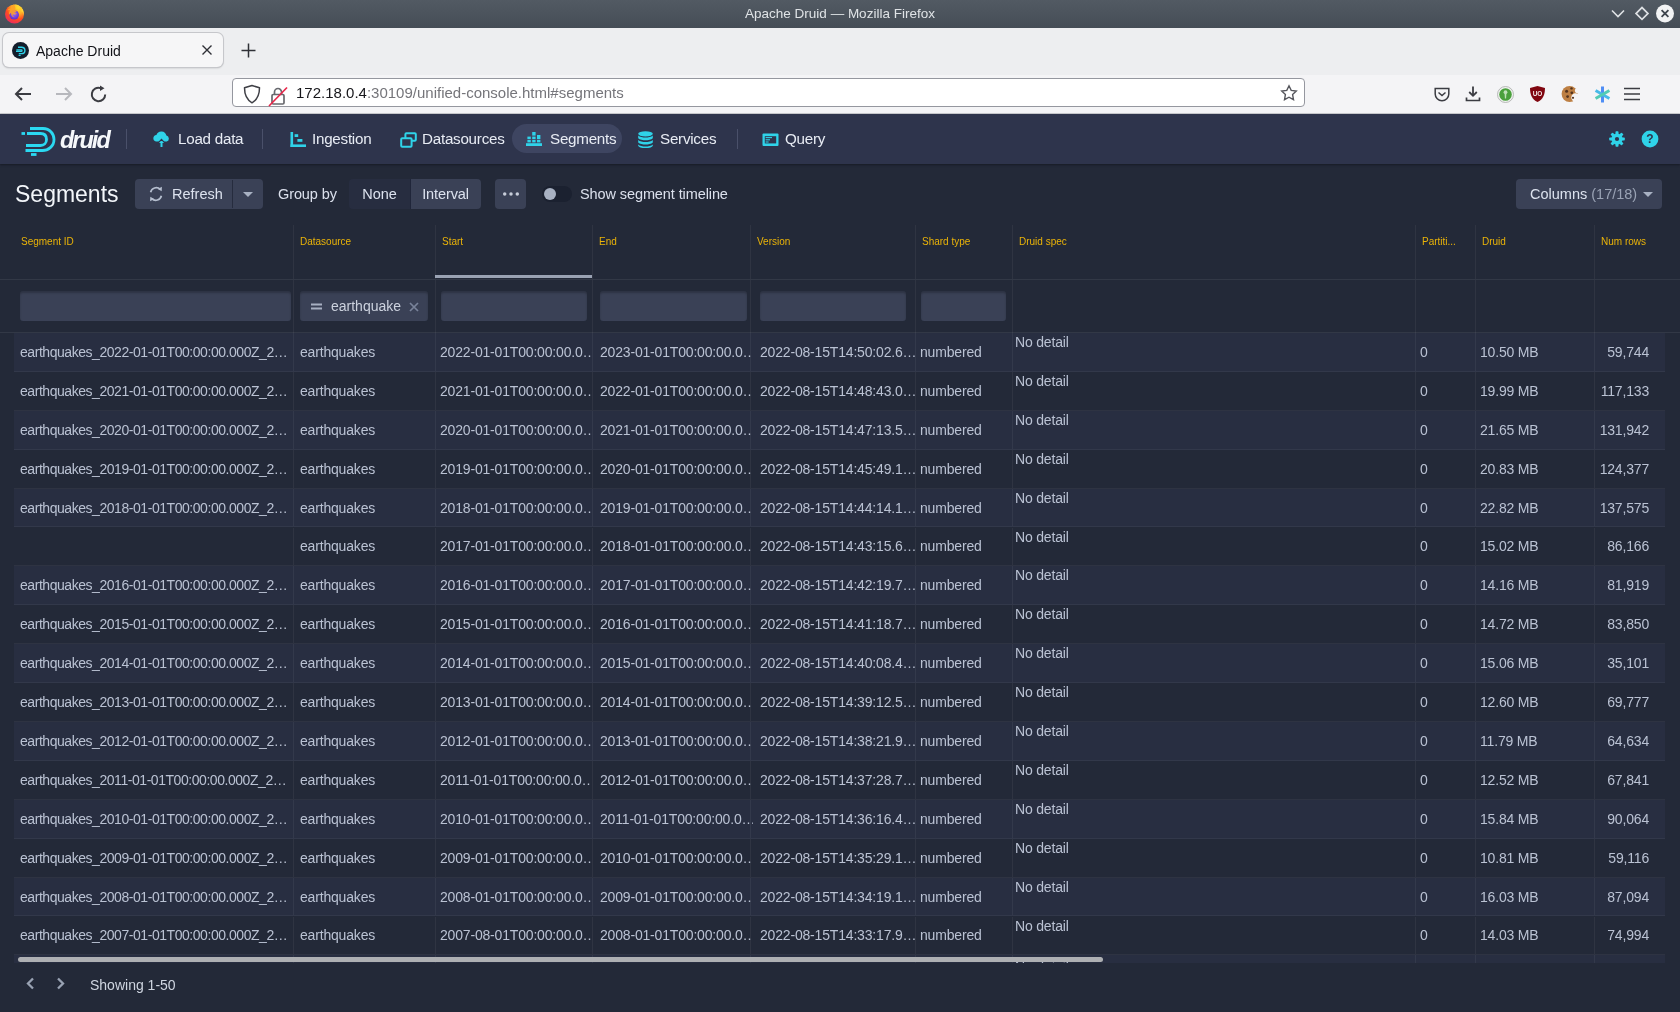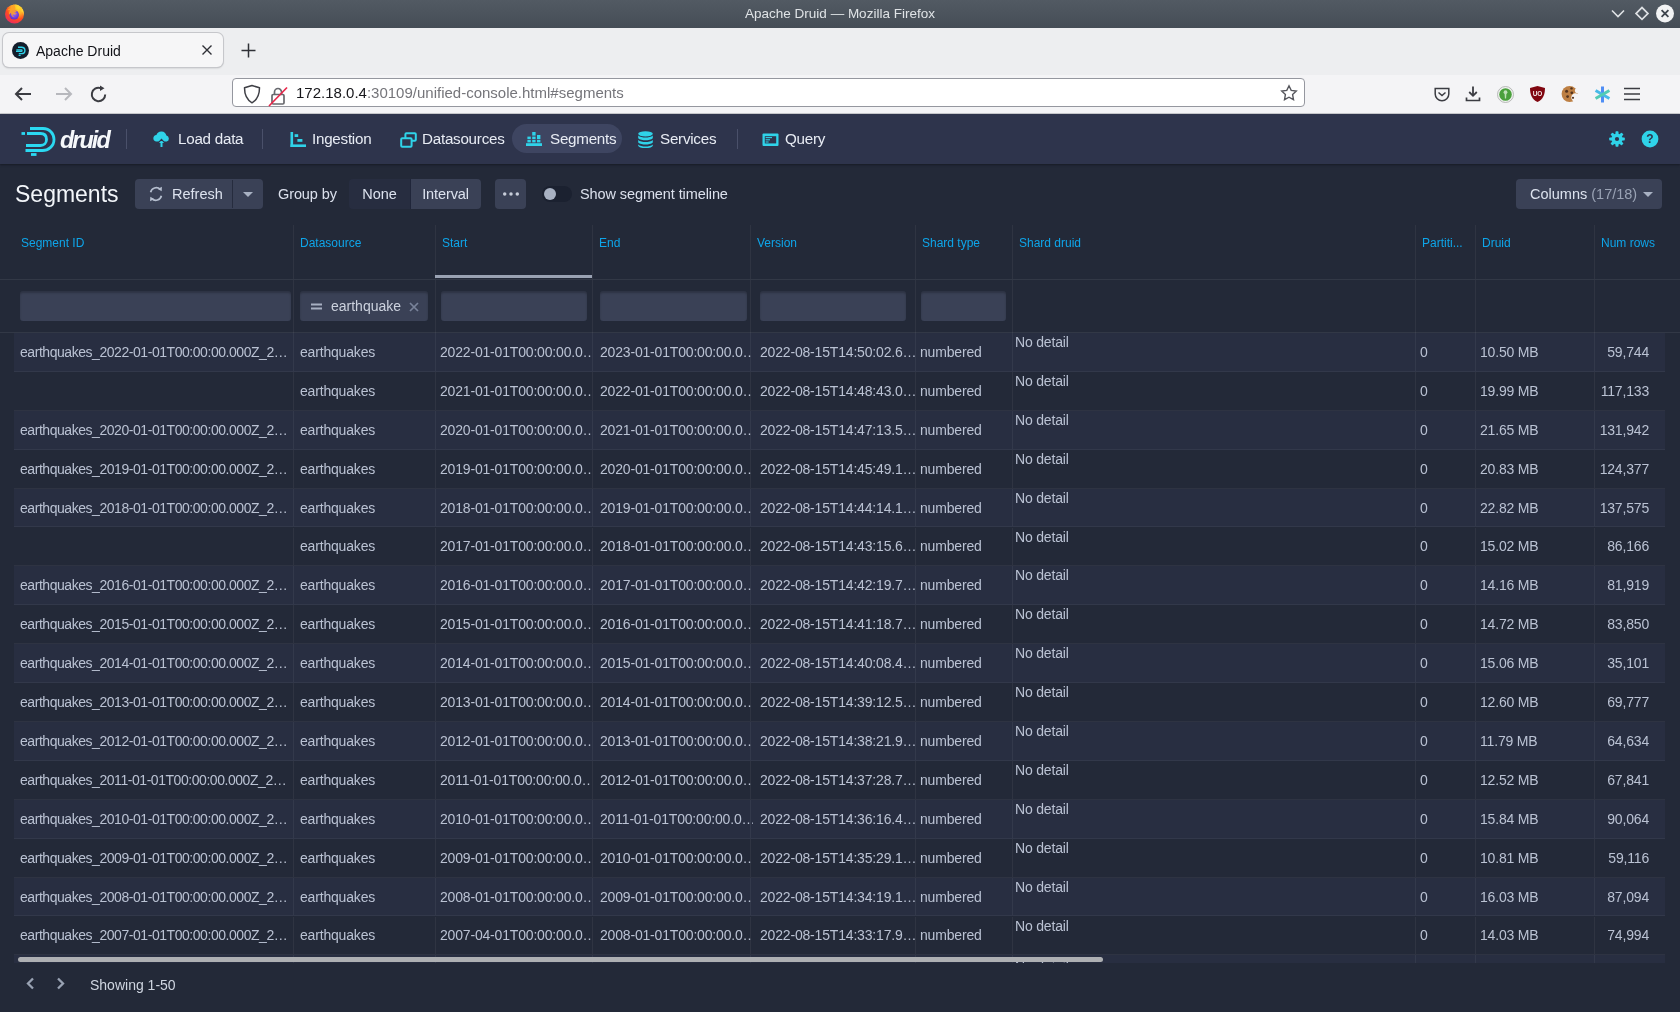--- a/index.html
+++ b/index.html
@@ -18,21 +18,21 @@
 #dnav{position:absolute;left:0;top:0;width:1680px;height:50px;background:#2e344c;box-shadow:0 1px 2px rgba(10,12,20,0.5);}
 .navtext{position:absolute;top:0;height:50px;line-height:50px;color:#e8ecf4;font-size:15.2px;letter-spacing:-0.25px;}
 .navdiv{position:absolute;top:15px;width:1px;height:20px;background:#4a506a;}
 #pill{position:absolute;left:512px;top:10px;width:110px;height:29px;background:#3e4561;border-radius:15px;}
 #dlogo{position:absolute;left:60px;top:13px;color:#f6f8fb;font-size:23.5px;font-style:italic;font-weight:bold;letter-spacing:-2px;}
 
 .btn{position:absolute;top:65px;height:30px;background:#3a4156;border-radius:4px;color:#dce2ee;font-size:14.5px;letter-spacing:-0.1px;}
 #title-seg{position:absolute;left:15px;top:67px;font-size:23px;color:#f3f6fa;}
 .hlabel{position:absolute;top:65px;height:30px;line-height:30px;color:#dbe0ec;font-size:14.5px;letter-spacing:-0.1px;}
 
-#thead .col{position:absolute;top:11px;font-size:12px;color:#0ea5e9;white-space:nowrap}
+#thead .col{position:absolute;top:11px;font-size:10px;color:#eab308;white-space:nowrap}
 .vline{position:absolute;top:0;width:1px;background:rgba(255,255,255,0.055);}
 .finput{position:absolute;top:11px;height:30px;background:#3a4156;border-radius:3px;box-shadow:inset 0 2px 2px rgba(0,0,0,0.22);}
 .row{position:absolute;left:14px;width:1651px;overflow:hidden;border-bottom:1px solid rgba(255,255,255,0.05)}
 .row.odd{background:#282e41;}
 .cell{position:absolute;top:0;height:100%;font-size:14px;color:#bac2d3;white-space:nowrap;overflow:hidden;display:flex;align-items:center;letter-spacing:-0.18px}
 .cell.topv{align-items:flex-start;padding-top:1px}
 </style></head>
 <body>
 <div id="titlebar">
 <svg class="abs" style="left:4px;top:3px" width="21" height="21" viewBox="0 0 21 21">
@@ -274,21 +274,21 @@
 <svg class="abs" style="left:1642px;top:77px" width="12" height="7" viewBox="0 0 12 7">
       <path d="M1 1 L6 6 L11 1 Z" fill="#a8b1c2"></path>
     </svg>
 <div id="thead" class="abs" style="left:0;top:111px;width:1680px;height:54px">
 <div class="col" style="left:21px">Segment ID</div>
 <div class="col" style="left:300px">Datasource</div>
 <div class="col" style="left:442px">Start</div>
 <div class="col" style="left:599px">End</div>
 <div class="col" style="left:757px">Version</div>
 <div class="col" style="left:922px">Shard type</div>
-<div class="col" style="left:1019px">Shard druid</div>
+<div class="col" style="left:1019px">Druid spec</div>
 <div class="col" style="left:1422px">Partiti...</div>
 <div class="col" style="left:1482px">Druid</div>
 <div class="col" style="left:1601px">Num rows</div>
 <div class="vline" style="left:293px;height:54px"></div>
 <div class="vline" style="left:435px;height:54px"></div>
 <div class="vline" style="left:592px;height:54px"></div>
 <div class="vline" style="left:750px;height:54px"></div>
 <div class="vline" style="left:915px;height:54px"></div>
 <div class="vline" style="left:1012px;height:54px"></div>
 <div class="vline" style="left:1415px;height:54px"></div>
@@ -335,20 +335,21 @@
 <div class="vline" style="left:421px;height:100%"></div>
 <div class="vline" style="left:578px;height:100%"></div>
 <div class="vline" style="left:736px;height:100%"></div>
 <div class="vline" style="left:901px;height:100%"></div>
 <div class="vline" style="left:998px;height:100%"></div>
 <div class="vline" style="left:1401px;height:100%"></div>
 <div class="vline" style="left:1461px;height:100%"></div>
 <div class="vline" style="left:1580px;height:100%"></div>
 </div>
 <div class="row" style="top:257.9px;height:38.9px">
+<div class="cell" style="left:6px;width:274px;letter-spacing:-0.45px">earthquakes_2021-01-01T00:00:00.000Z_2…</div>
 <div class="cell" style="left:286px;width:135px">earthquakes</div>
 <div class="cell" style="left:426px;width:152px">2021-01-01T00:00:00.0…</div>
 <div class="cell" style="left:586px;width:153px">2022-01-01T00:00:00.0…</div>
 <div class="cell" style="left:746px;width:156px">2022-08-15T14:48:43.0…</div>
 <div class="cell" style="left:906px;width:92px">numbered</div>
 <div class="cell topv" style="left:1001px;width:390px">No detail</div>
 <div class="cell" style="left:1406px;width:55px">0</div>
 <div class="cell" style="left:1466px;width:110px">19.99 MB</div>
 <div class="cell" style="left:1480px;width:155px;justify-content:flex-end">117,133</div>
 <div class="vline" style="left:279px;height:100%"></div>
@@ -629,21 +630,21 @@
 <div class="vline" style="left:736px;height:100%"></div>
 <div class="vline" style="left:901px;height:100%"></div>
 <div class="vline" style="left:998px;height:100%"></div>
 <div class="vline" style="left:1401px;height:100%"></div>
 <div class="vline" style="left:1461px;height:100%"></div>
 <div class="vline" style="left:1580px;height:100%"></div>
 </div>
 <div class="row" style="top:802.5px;height:38.9px">
 <div class="cell" style="left:6px;width:274px;letter-spacing:-0.45px">earthquakes_2007-01-01T00:00:00.000Z_2…</div>
 <div class="cell" style="left:286px;width:135px">earthquakes</div>
-<div class="cell" style="left:426px;width:152px">2007-04-01T00:00:00.0…</div>
+<div class="cell" style="left:426px;width:152px">2007-08-01T00:00:00.0…</div>
 <div class="cell" style="left:586px;width:153px">2008-01-01T00:00:00.0…</div>
 <div class="cell" style="left:746px;width:156px">2022-08-15T14:33:17.9…</div>
 <div class="cell" style="left:906px;width:92px">numbered</div>
 <div class="cell topv" style="left:1001px;width:390px">No detail</div>
 <div class="cell" style="left:1406px;width:55px">0</div>
 <div class="cell" style="left:1466px;width:110px">14.03 MB</div>
 <div class="cell" style="left:1480px;width:155px;justify-content:flex-end">74,994</div>
 <div class="vline" style="left:279px;height:100%"></div>
 <div class="vline" style="left:421px;height:100%"></div>
 <div class="vline" style="left:578px;height:100%"></div>

